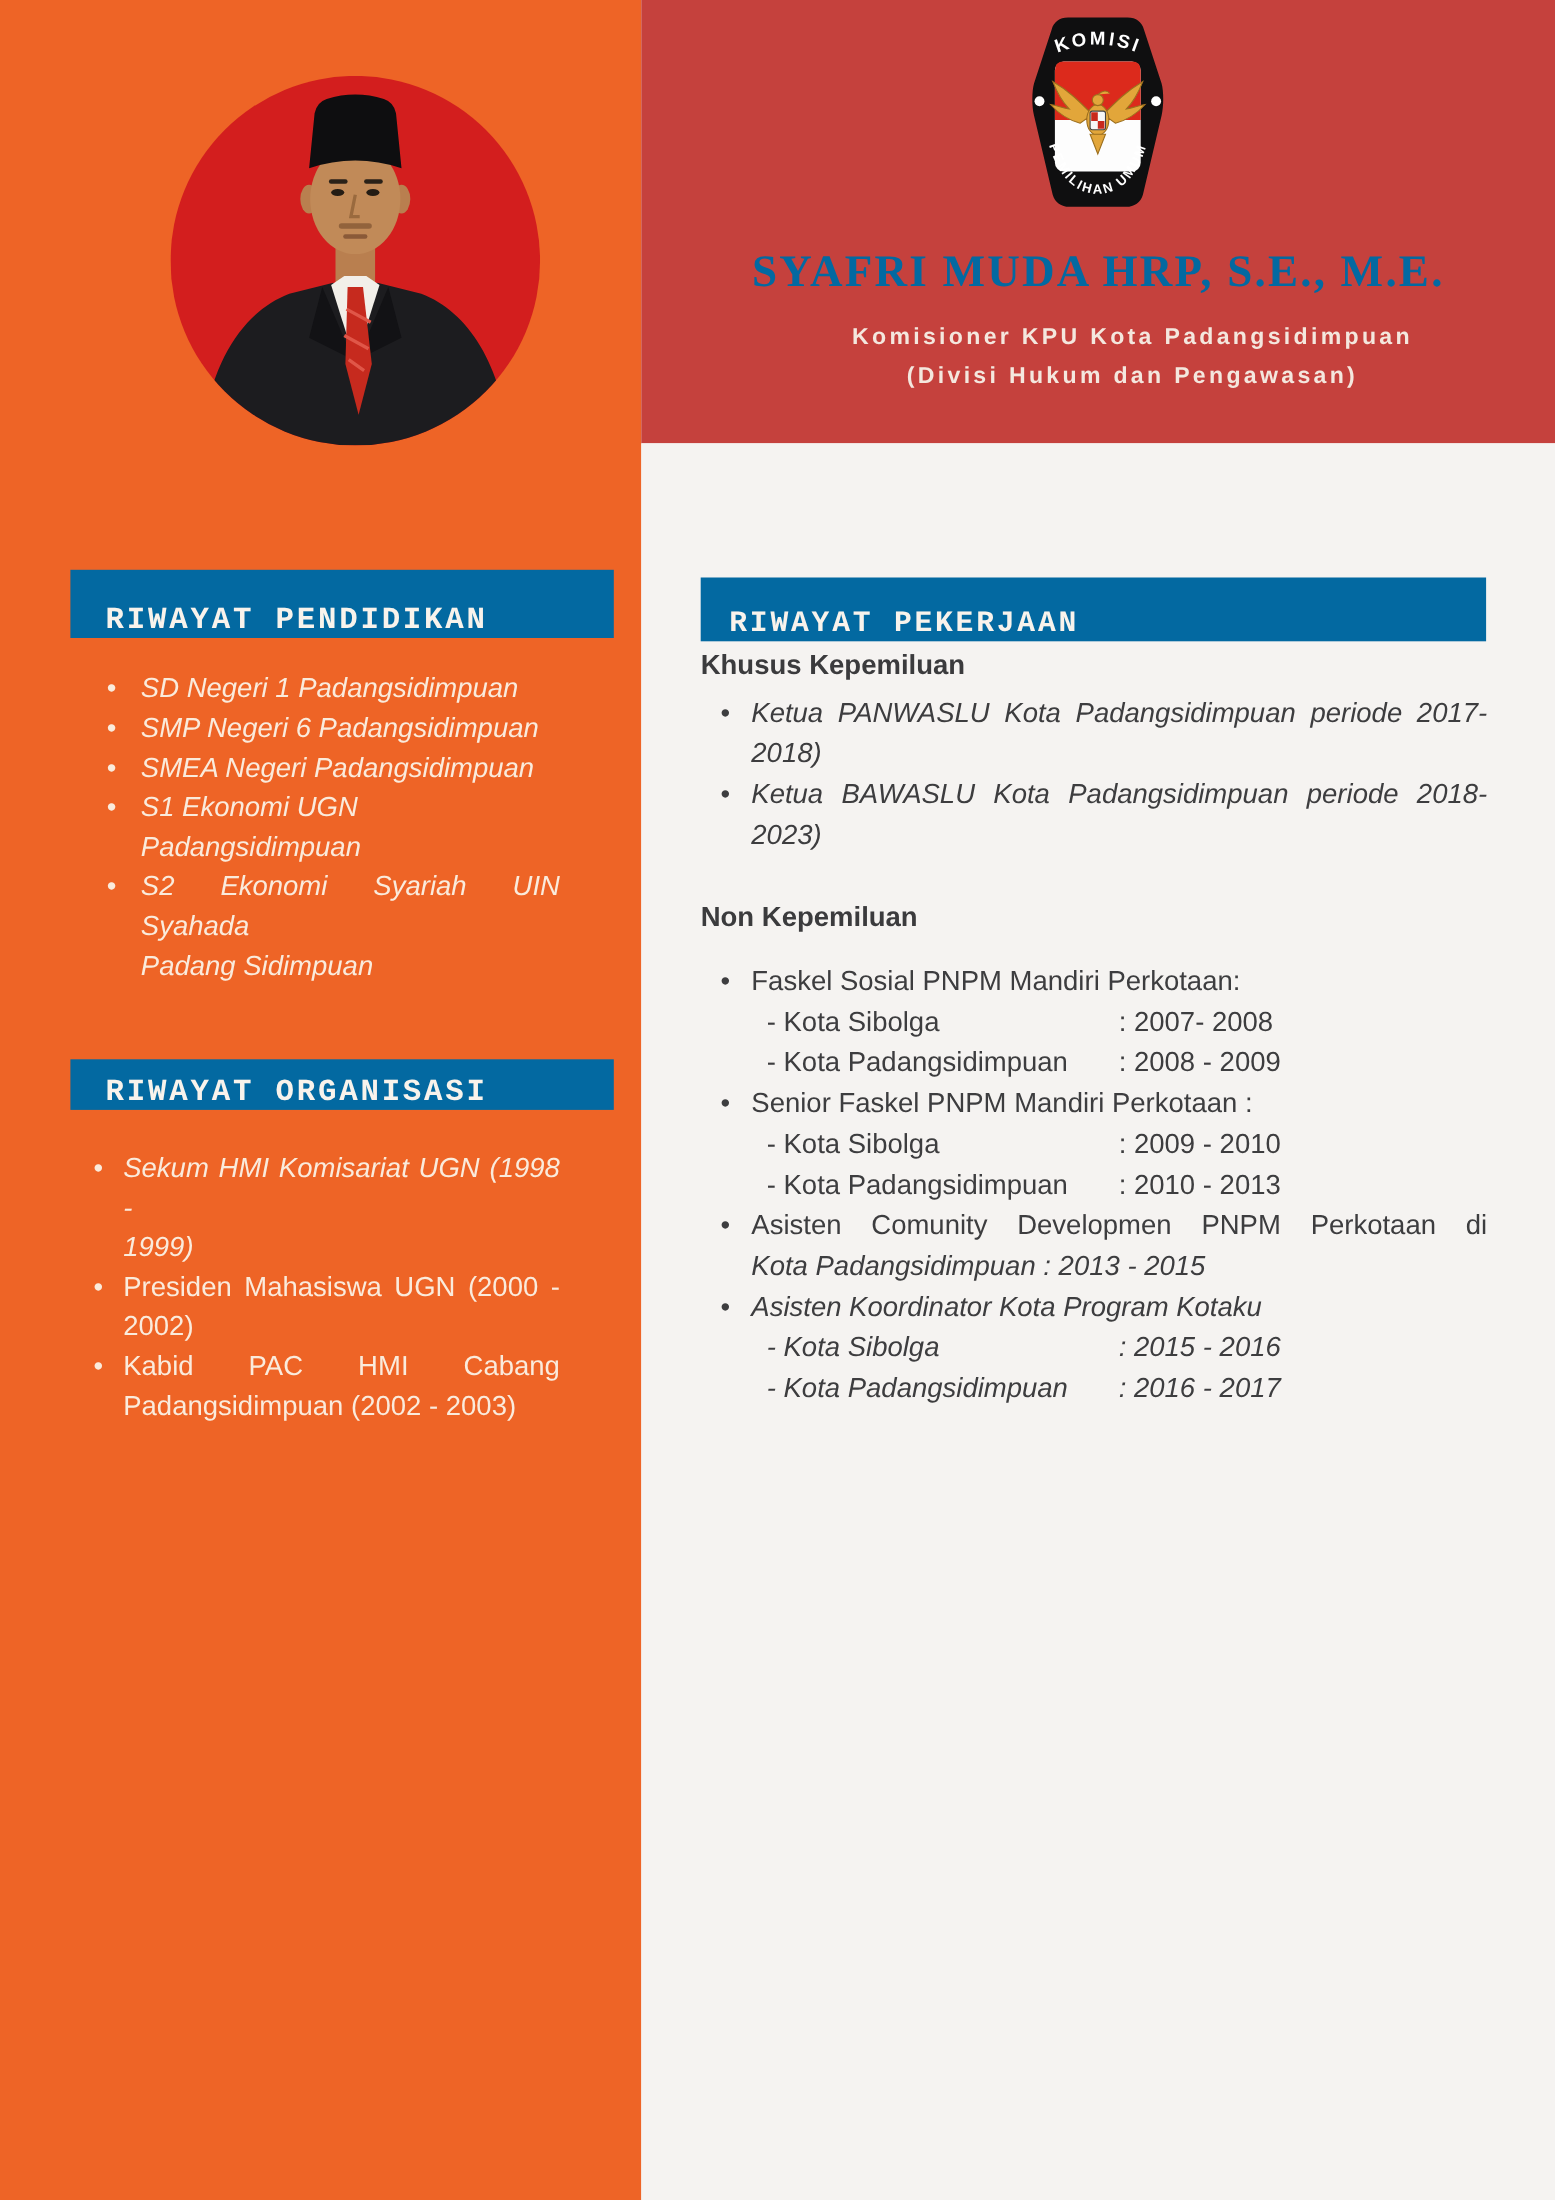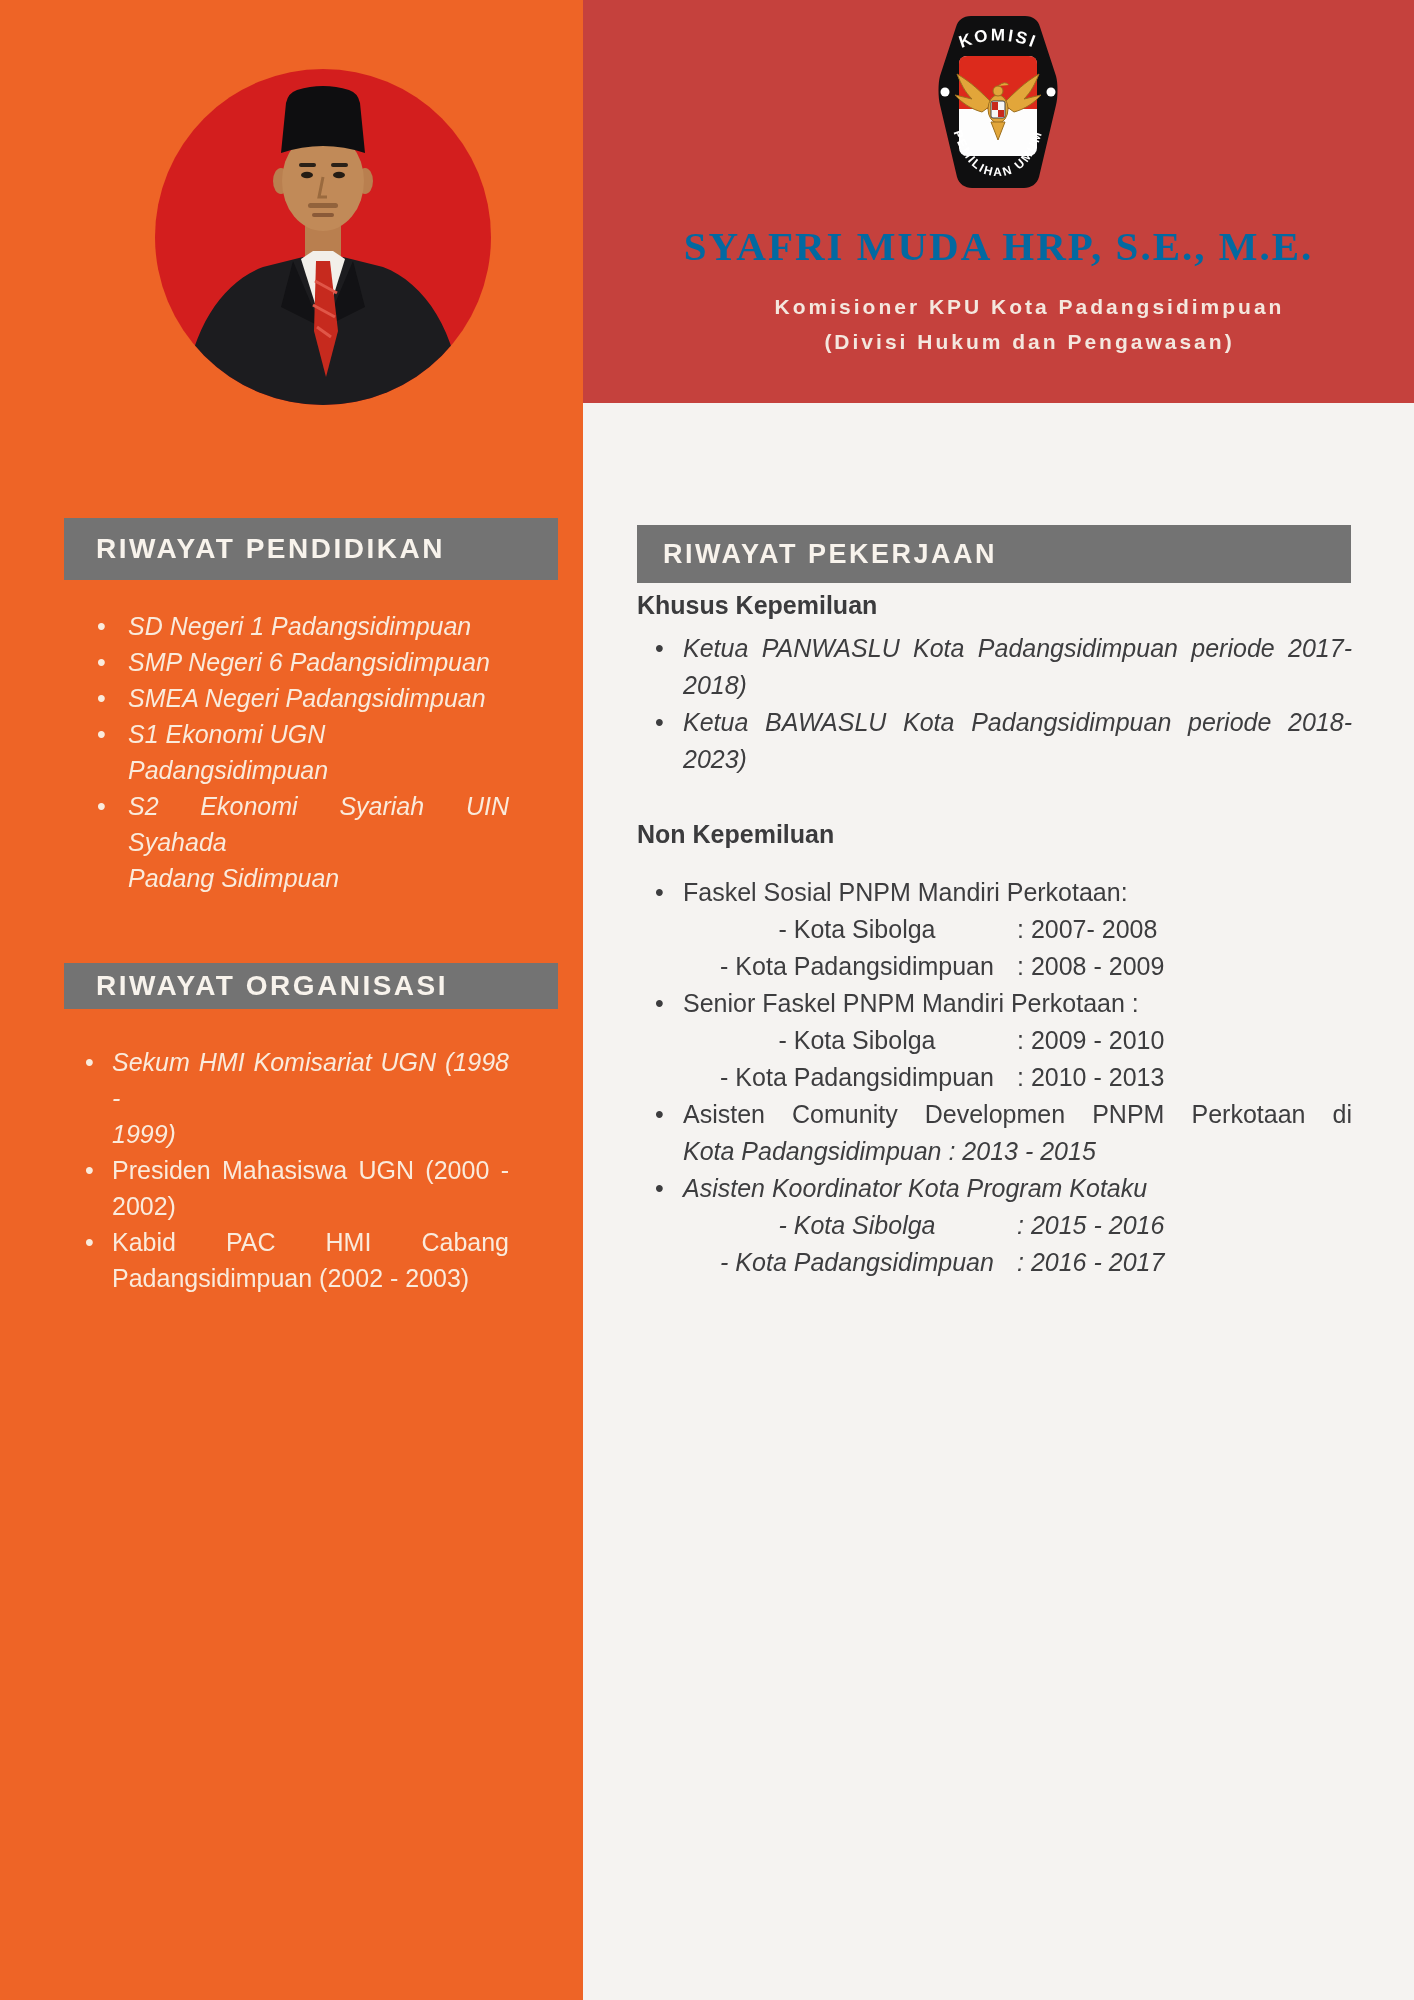--- a/index.html
+++ b/index.html
@@ -15,23 +15,23 @@
   .logo{position:absolute;left:935px;top:12px;width:126px;height:178px;}
 
   .name{position:absolute;left:583px;top:222px;width:831px;text-align:center;
         font-family:"Liberation Serif","DejaVu Serif",serif;font-weight:700;
         font-size:41px;letter-spacing:2px;color:#0369a1;}
   .subtitle{position:absolute;left:583px;width:831px;text-align:center;font-weight:700;
         font-size:21px;letter-spacing:3px;color:#F4E7DE;padding-left:31px;}
   .sub1{top:295px}
   .sub2{top:330px}
 
-  .bar{position:absolute;background:#737373;color:#F8F3EC;
-       font-family:Liberation Sans, sans-serif;font-weight:700;
-       letter-spacing:2.5px;display:flex;align-items:center;box-sizing:border-box;}
+  .bar{position:absolute;background:#0369a1;color:#F8F3EC;
+       font-family:Liberation Mono, monospace;font-weight:700;
+       letter-spacing:2.5px;display:flex;align-items:flex-end;box-sizing:border-box;}
   .bar-pendidikan{left:64px;top:518px;width:494px;height:62px;font-size:28px;padding-left:32px;}
   .bar-organisasi{left:64px;top:963px;width:494px;height:46px;font-size:28px;padding-left:32px;}
   .bar-pekerjaan{left:637px;top:525px;width:714px;height:58px;font-size:27px;padding-left:26px;}
 
   ul.list{position:absolute;margin:0;padding:0;list-style:none;}
   .list li{display:flex;}
   .bullet{flex:none;font-style:normal;}
 
   
   .edu-list{left:97px;top:608px;width:412px;}
@@ -56,21 +56,21 @@
   .pek-text{flex:1;}
 
   .non-list{left:655px;top:874px;width:697px;}
   .non-list li{color:#3D3D3F;font-size:25px;line-height:37px;}
   .non-list .bullet{width:28px;}
 
   .jfull{display:block;text-align:justify;text-align-last:justify;}
   .nline{display:block;}
 
   .subrow{display:flex;margin-left:14px;}
-  .place{width:320px;flex:none;text-align:center;}
+  .place{width:320px;flex:none;}
   .period{flex:1;}
 </style>
 </head>
 <body>
 
 <div class="page">
 
   <div class="col-left"></div>
   <div class="header-red"></div>
   <div class="panel-white"></div>

